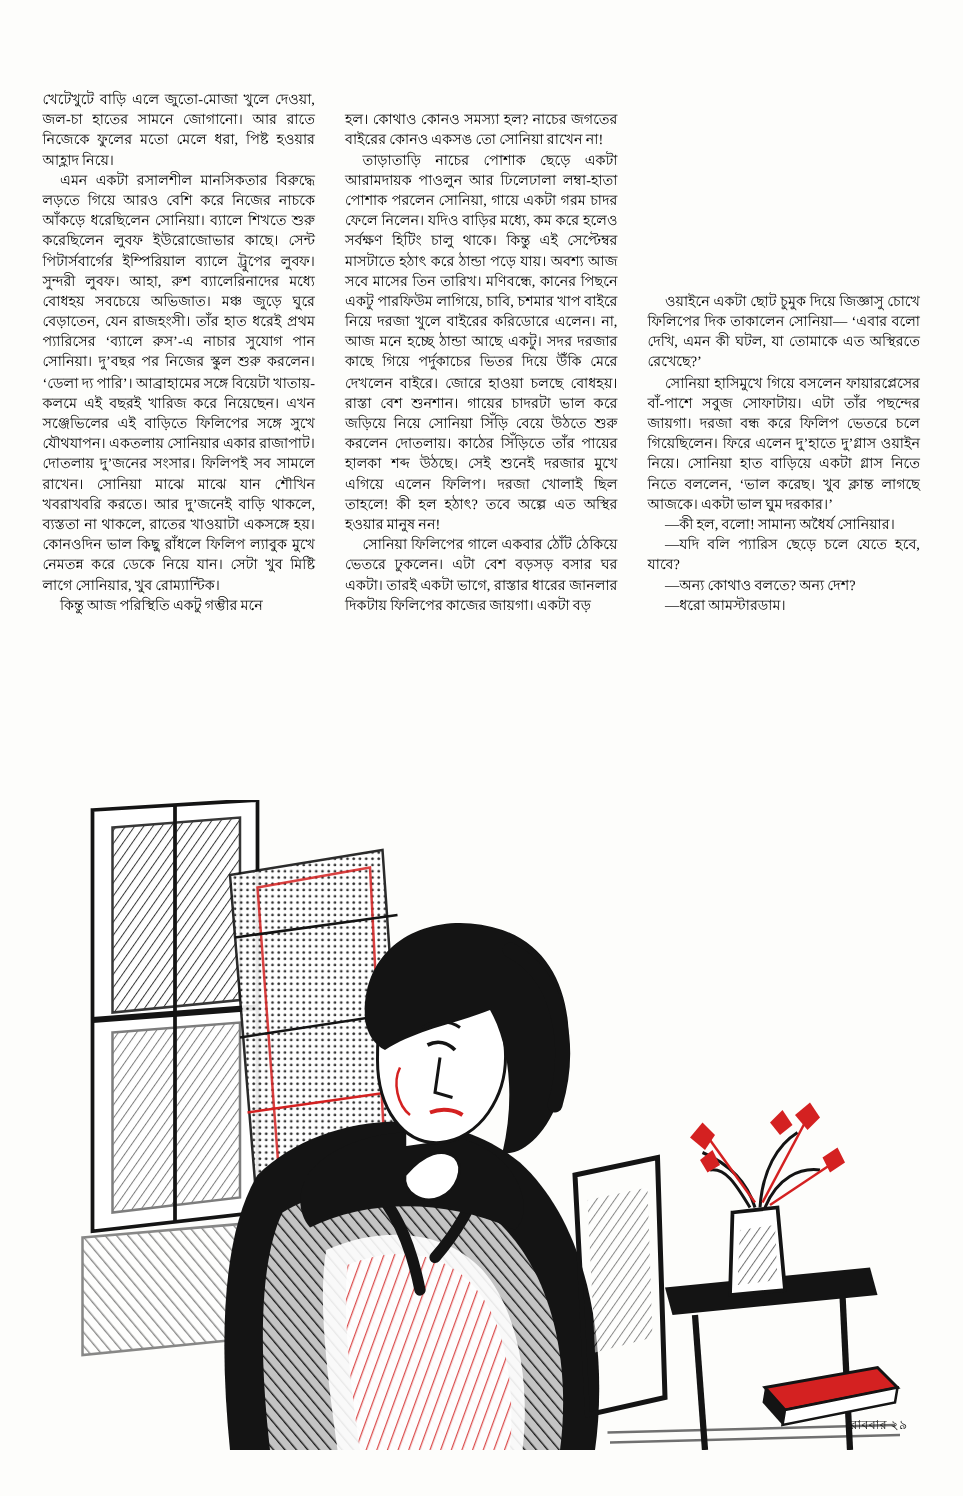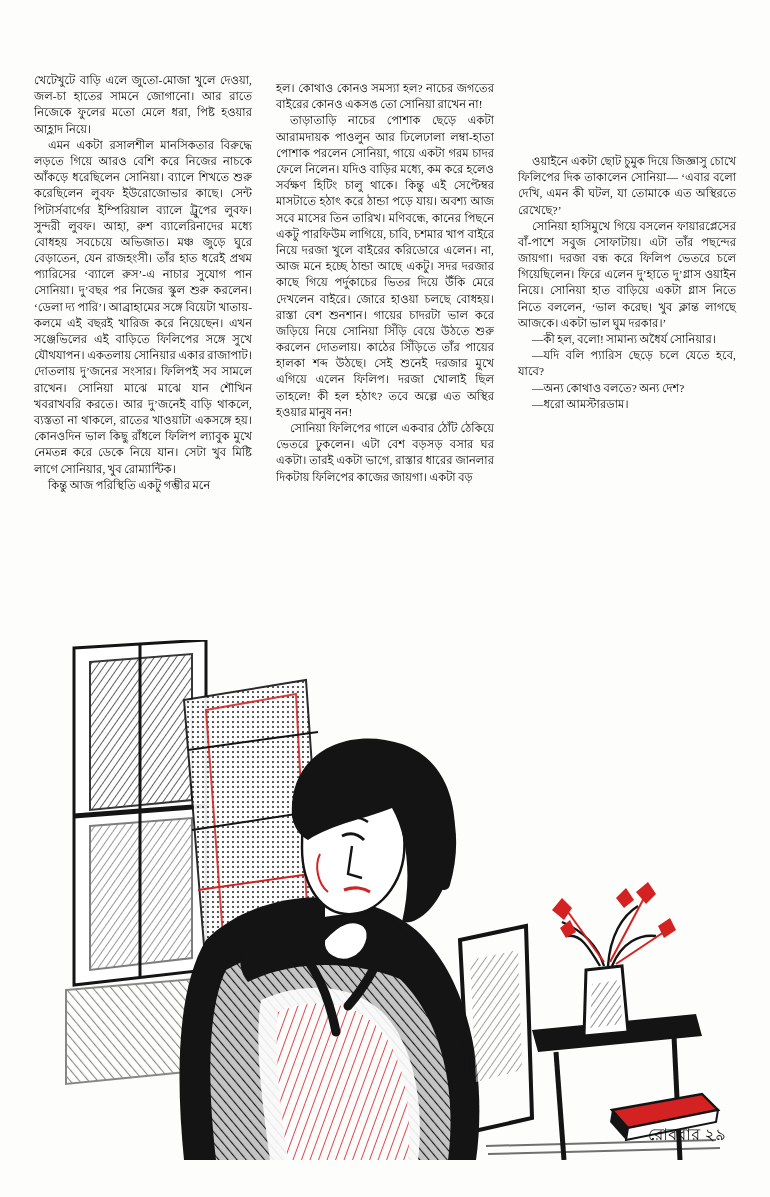--- a/index.html
+++ b/index.html
@@ -13,21 +13,21 @@
   }
   .page{
     position:relative;
     width:770px;height:1197px;
     box-sizing:border-box;
     padding:72px 34px 30px 34px;
   }
   .columns{
     display:flex;
     gap:24px;
-    align-items:center;
+    align-items:flex-end;
   }
   .col{
     width:222px;
     font-size:11.4px;
     line-height:1.42;
     text-align:justify;
     text-justify:inter-word;
     word-spacing:-0.4px;
     letter-spacing:0.05px;
   }
@@ -45,21 +45,21 @@
     top:640px;
     width:670px;
     height:520px;
   }
   .art svg{ display:block; }
 
   .footer-note{
     position:absolute;
     right:44px;
     bottom:48px;
-    font-size:16px;
+    font-size:10px;
     letter-spacing:0.3px;
     color:#111;
     font-family:"Liberation Serif", serif;
   }
   .col-3-wrap{ position:relative; }
 </style>
 </head>
 <body>
 
 <div class="page">

